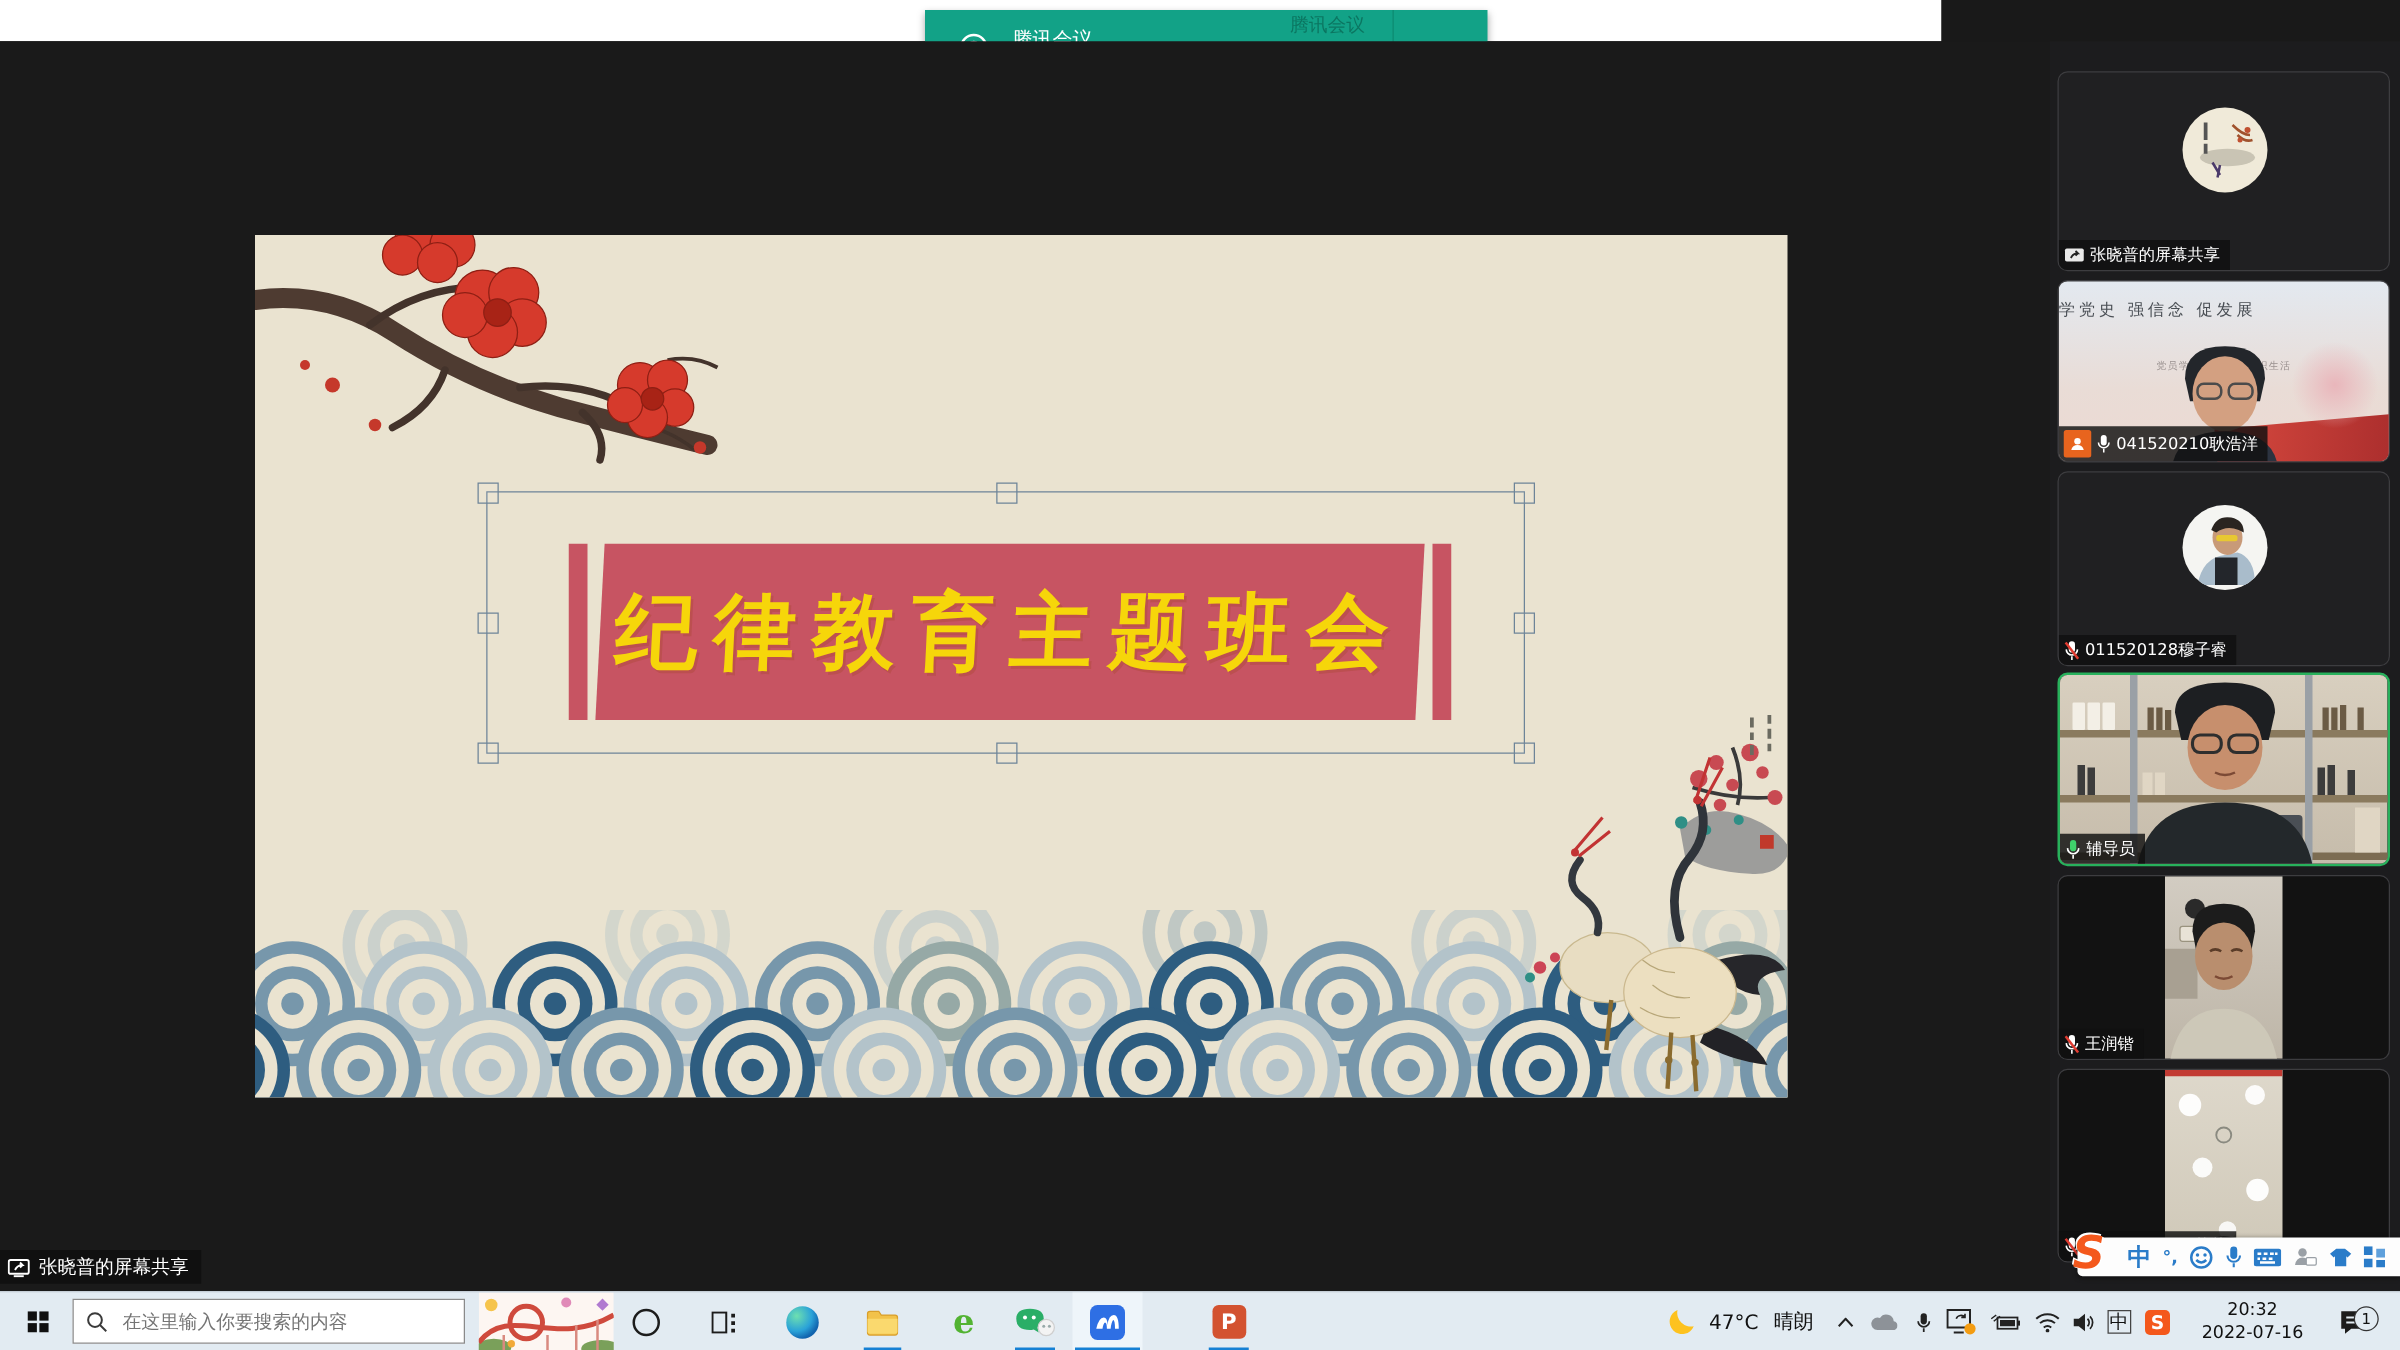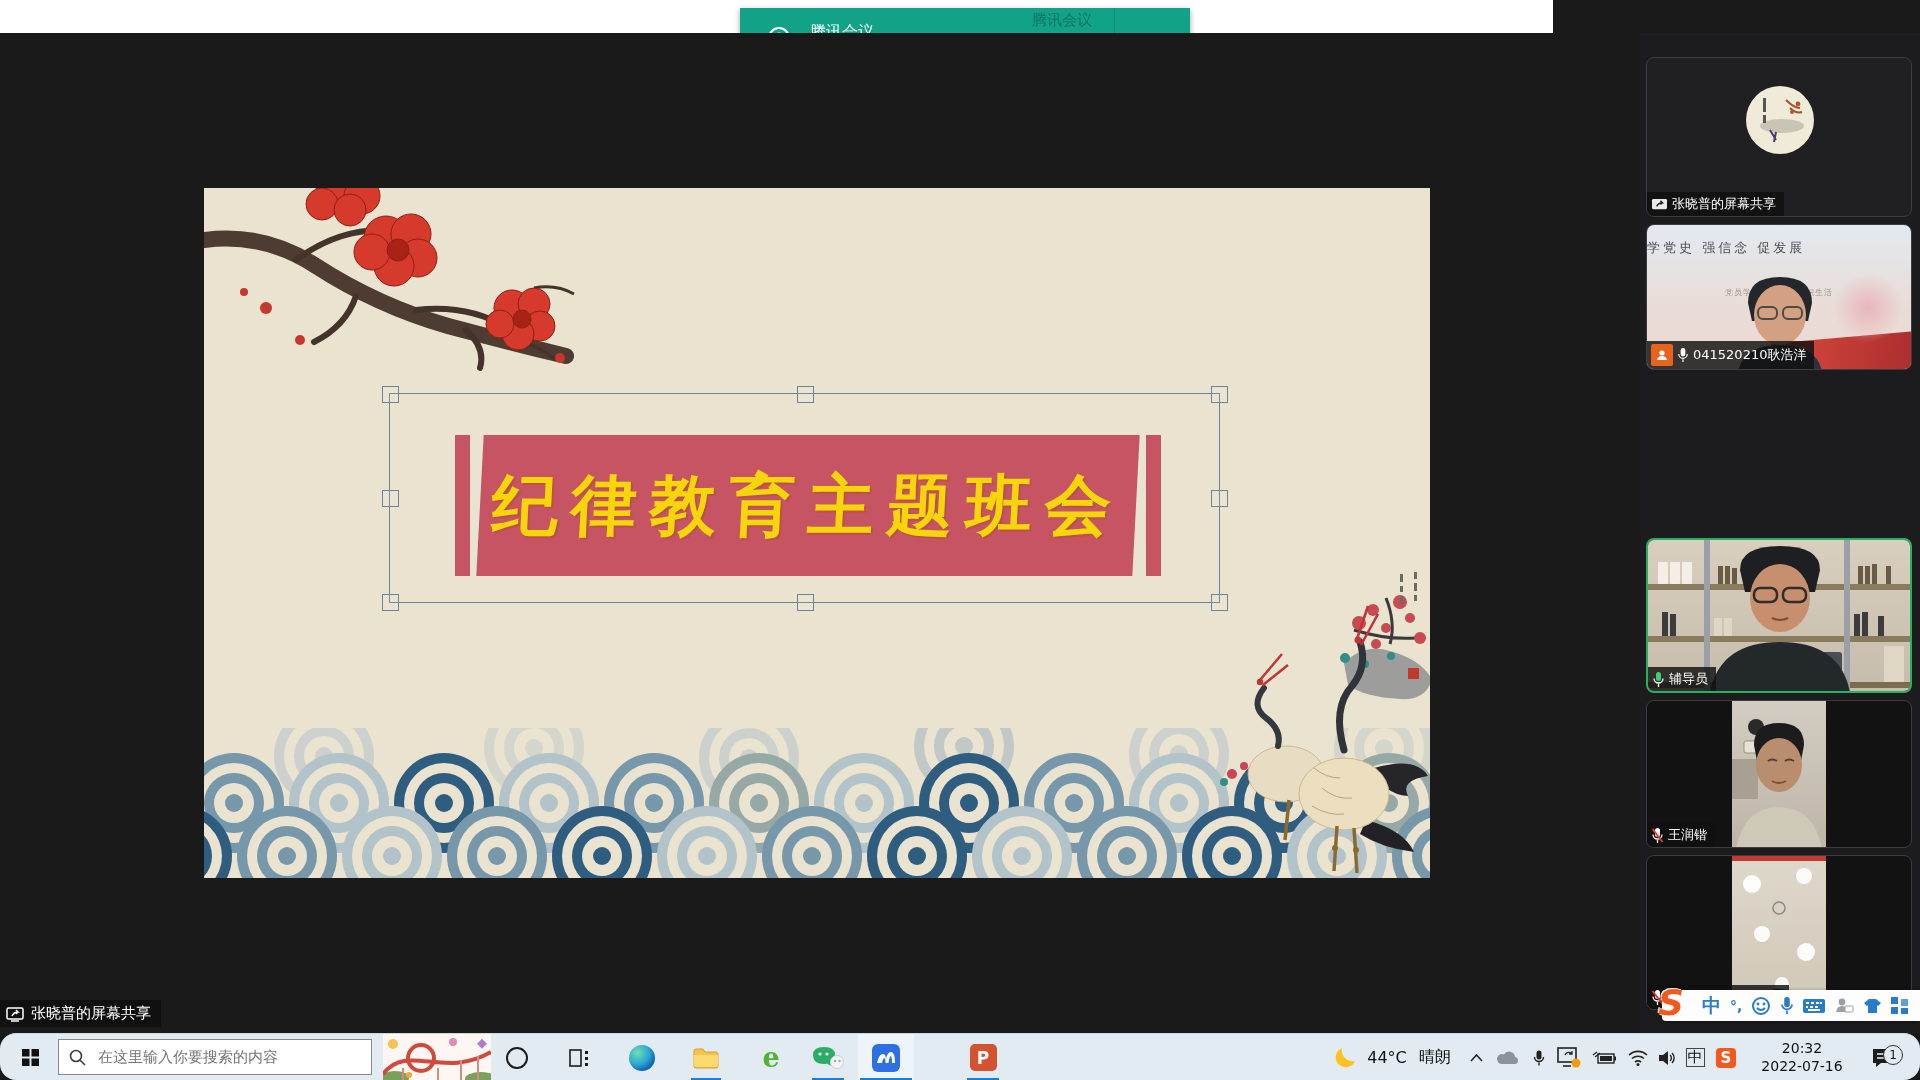--- a/index.html
+++ b/index.html
@@ -36,21 +36,21 @@
   .tile.speaking{border:2px solid #28b15c;}
   .tl{position:absolute;left:0;bottom:0;display:flex;align-items:center;gap:4px;background:rgba(16,16,16,.82);color:#fff;font-size:13px;padding:3px 8px 3px 4px;max-width:100%;white-space:nowrap;}
   .avatar{border-radius:50%;overflow:hidden;}
   .vidcol{position:absolute;top:0;bottom:0;left:50%;transform:translateX(-50%);width:94px;overflow:hidden;}
   .memb{width:22px;height:22px;background:#e8641e;border-radius:2px;display:flex;align-items:center;justify-content:center;flex:none;}
   
   .sgb{left:1662px;top:990px;width:258px;height:31px;background:#fdfdfd;border-radius:4px 0 0 4px;display:flex;align-items:center;gap:9px;padding-left:40px;box-sizing:border-box;box-shadow:0 1px 4px rgba(0,0,0,.45);z-index:6;}
   .sg-logo{position:absolute;left:-4px;top:-8px;font-size:36px;font-weight:900;font-style:italic;color:#f4581c;text-shadow:1px 1px 0 #fff,-1px -1px 0 #fff;}
   .sg-blue{color:#2a7cc9;font-weight:bold;}
   
-  .tb{left:0;top:1033px;width:1920px;height:47px;background:#e2ebf2;border-top:1px solid #cdd8e0;box-sizing:border-box;border-radius:16px;}
+  .tb{left:0;top:1033px;width:1920px;height:47px;background:#e2ebf2;border-top:1px solid #cdd8e0;box-sizing:border-box;}
   .tb-ic{position:absolute;top:0;height:47px;display:flex;align-items:center;justify-content:center;}
   .runline{position:absolute;bottom:0;height:3px;background:#1580d4;}
   .search{left:58px;top:5px;width:314px;height:36px;background:#fff;border:1px solid #8a8a8a;display:flex;align-items:center;gap:10px;padding:0 10px;box-sizing:border-box;}
   .search input{border:none;outline:none;font-size:15px;color:#3a3a3a;width:250px;font-family:inherit;background:transparent;}
   .tray-txt{font-size:16px;color:#111;}
   .clock{position:absolute;top:0;height:47px;display:flex;flex-direction:column;align-items:center;justify-content:center;font-size:14px;color:#111;line-height:1.25;}
   .badge{position:absolute;right:-8px;bottom:4px;width:18px;height:18px;border:1px solid #333;border-radius:50%;background:#e2ebf2;font-size:12px;color:#111;display:flex;align-items:center;justify-content:center;}
 </style>
 </head>
 <body>
@@ -294,20 +294,40 @@
         </span>
         <svg width="12" height="16" viewBox="0 0 12 17">
           <rect x="3.5" y="1" width="5" height="9" rx="2.5" fill="#fff"></rect>
           <path d="M1.5 7.5a4.5 4.5 0 0 0 9 0" fill="none" stroke="#fff" stroke-width="1.3"></path>
           <line x1="6" y1="13" x2="6" y2="16" stroke="#fff" stroke-width="1.3"></line>
         </svg>
         <span>041520210耿浩洋</span>
       </div>
     </div>
 
+    <div class="tile" style="top:344px;height:156px">
+      <div class="avatar abs" style="left:99px;top:26px;width:68px;height:68px;background:#f5f5f2">
+        <svg width="68" height="68" viewBox="0 0 68 68">
+          <path d="M12 64 q4,-22 22,-24 l10,-2 q14,4 14,26 z" fill="#a9bccb"></path>
+          <path d="M26 42 h18 v22 h-18 z" fill="#23262b"></path>
+          <ellipse cx="36" cy="26" rx="12" ry="14" fill="#c89a78"></ellipse>
+          <path d="M23 20 q4,-12 16,-10 q10,2 10,12 l-4,-2 q-10,-4 -18,2 z" fill="#2a2420"></path>
+          <rect x="27" y="24" width="17" height="5" rx="2" fill="#e8c832"></rect>
+        </svg>
+      </div>
+      <div class="tl">
+        <svg width="13" height="17" viewBox="0 0 12 17">
+          <rect x="3.5" y="1" width="5" height="9" rx="2.5" fill="#fff"></rect>
+          <path d="M1.5 7.5a4.5 4.5 0 0 0 9 0" fill="none" stroke="#fff" stroke-width="1.3"></path>
+          <line x1="6" y1="13" x2="6" y2="16" stroke="#fff" stroke-width="1.3"></line>
+          <line x1="1" y1="2" x2="11" y2="15" stroke="#e03c31" stroke-width="2"></line>
+        </svg>
+        <span>011520128穆子睿</span>
+      </div>
+    </div>
 
     <div class="tile" style="top:667px;height:148px;background:#121212">
       <div class="vidcol" style="background:linear-gradient(180deg,#d2ccc2,#beb6a8)">
         <svg width="94" height="148" viewBox="0 0 94 148">
           <circle cx="24" cy="26" r="8" fill="#2a2a2a"></circle>
             <rect x="12" y="40" width="26" height="12" rx="2" fill="#e8e2d6" stroke="#9a937f"></rect>
           <rect x="0" y="58" width="26" height="40" fill="#a8a092"></rect>
           <path d="M22 44 q0,-22 25,-22 q25,0 25,22 l-3,16 h-44 z" fill="#1c1c1c"></path>
           <ellipse cx="47" cy="64" rx="23" ry="27" fill="#b98e6e"></ellipse>
           <path d="M36 60 q4,-3 9,0 M53 60 q4,-3 9,0" stroke="#5a3c28" stroke-width="2" fill="none"></path>
@@ -532,21 +552,21 @@
     <div class="tb-ic" style="left:963px;width:40px">
       <span style="width:27px;height:27px;border-radius:5px;background:#d35230;color:#fff;font-weight:bold;font-size:17px;display:flex;align-items:center;justify-content:center">P</span>
       <span class="runline" style="left:4px;width:32px"></span>
     </div>
 
     <div class="tb-ic" style="left:1330px;width:30px">
       <svg width="22" height="22" viewBox="0 0 22 22">
         <path d="M8 1 a10 10 0 1 0 13 13 a11 11 0 0 1 -13,-13 z" fill="#fdc21f"></path>
       </svg>
     </div>
-    <div class="tb-ic tray-txt" style="left:1362px;width:50px">44°C</div>
+    <div class="tb-ic tray-txt" style="left:1362px;width:50px">47°C</div>
     <div class="tb-ic tray-txt" style="left:1414px;width:42px">晴朗</div>
     <div class="tb-ic" style="left:1464px;width:24px">
       <svg width="13" height="8" viewBox="0 0 13 8">
         <polyline points="1,7 6.5,1 12,7" fill="none" stroke="#222" stroke-width="1.6"></polyline>
       </svg>
     </div>
     <div class="tb-ic" style="left:1492px;width:30px">
       <svg width="22" height="14" viewBox="0 0 22 14">
         <path d="M6 13 a5 5 0 1 1 2 -9.6 a6 6 0 0 1 11 2.6 a3.5 3.5 0 0 1 -1 7 z" fill="#8d9298"></path>
       </svg>

